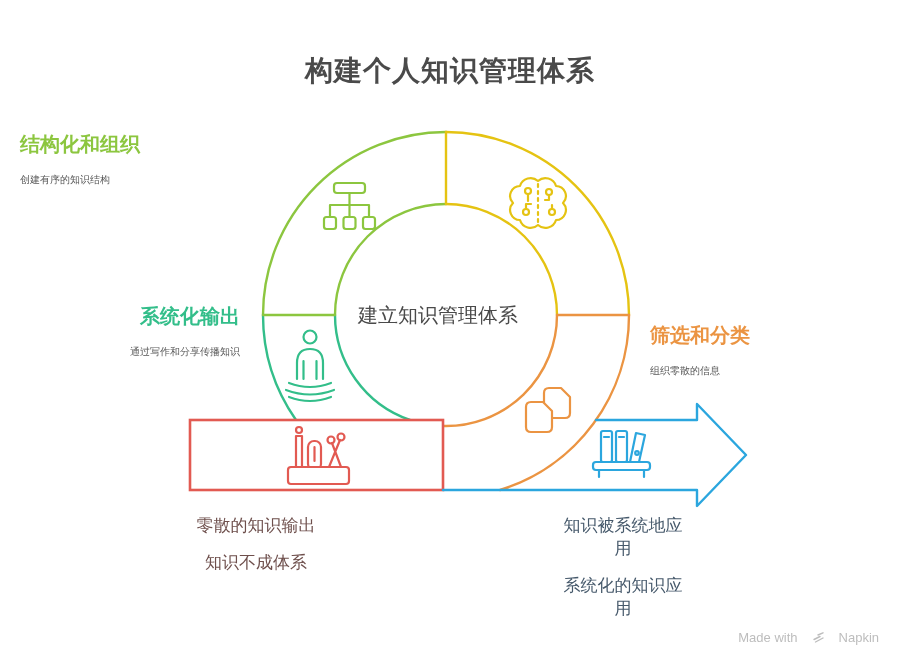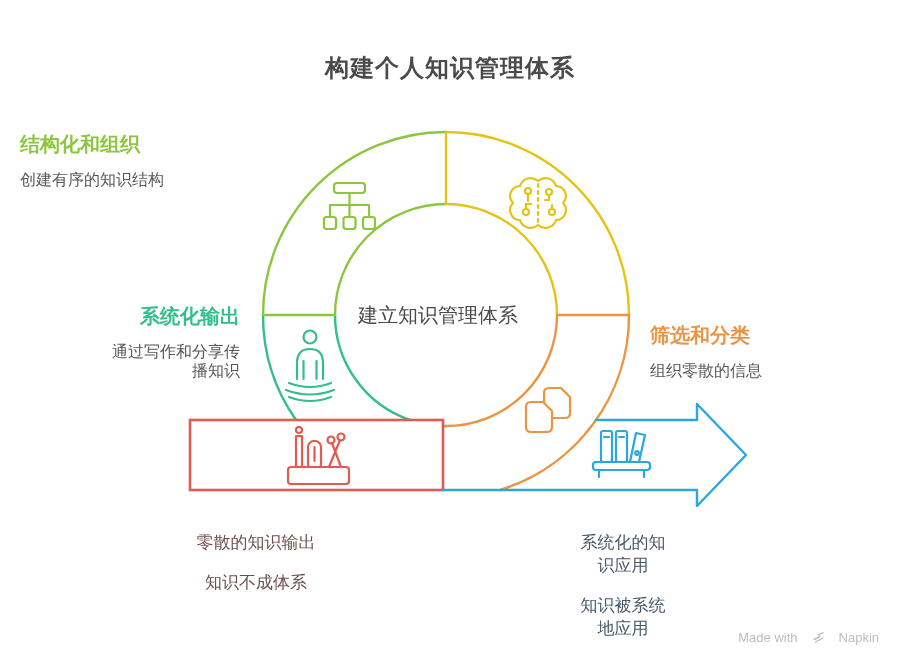--- a/index.html
+++ b/index.html
@@ -6,39 +6,39 @@
     --c-green:#8CC63F; --c-yellow:#E5C312; --c-orange:#EB9442; --c-emerald:#33BE8A;
     --c-red:#E25A52; --c-blue:#2BA6DE; --c-title:#4A4A4A; --c-body:#575757;
     --c-caption-problem:#6E4F4C; --c-caption-solution:#46596B; --c-credit:#BDBDBD;
   }
   html,body{margin:0;padding:0;background:#fff;}
   body{font-family:"Liberation Sans","DejaVu Sans",sans-serif;}
   .stage{position:relative;width:900px;height:672px;background:#fff;overflow:hidden;}
   svg.diagram{position:absolute;left:0;top:0;}
 
   .page-title{position:absolute;left:0;right:0;top:52px;text-align:center;
-    font-size:24px;font-weight:bold;letter-spacing:1px;color:var(--c-title);}
+    font-size:28px;font-weight:bold;letter-spacing:1px;color:var(--c-title);}
 
   .seg-label{position:absolute;}
   .seg-label h2{margin:0;font-size:20px;font-weight:bold;line-height:26px;}
-  .seg-label p{margin:13px 0 0 0;font-size:16px;line-height:19px;color:var(--c-body);}
+  .seg-label p{margin:13px 0 0 0;font-size:10px;line-height:19px;color:var(--c-body);}
   .lbl-tl{top:131px;right:620px;width:260px;}
   .lbl-tl h2{color:var(--c-green);}
   .lbl-tr{top:131px;left:615px;width:260px;text-align:left;}
   .lbl-tr h2{color:var(--c-yellow);}
   .lbl-l{top:303px;right:660px;width:142px;text-align:right;margin-left:14px;}
   .lbl-l h2{color:var(--c-emerald);}
   .lbl-r{top:322px;left:650px;width:220px;text-align:left;}
   .lbl-r h2{color:var(--c-orange);}
 
   .center-label{position:absolute;left:318px;top:302px;width:240px;text-align:center;
     font-size:20px;color:var(--c-title);}
 
   .caption{position:absolute;text-align:center;font-size:17px;line-height:23px;}
-  .caption p{margin:17px;text-align:center;}
+  .caption p{margin:0;text-align:center;}
   .caption p + p{margin-top:14px;}
   .cap-problem{left:146px;top:514px;width:220px;color:var(--c-caption-problem);}
   .cap-solution{left:561px;top:514px;width:124px;color:var(--c-caption-solution);}
 
   .credit{position:absolute;top:630px;right:21px;font-size:13px;color:var(--c-credit);
     display:flex;align-items:center;gap:14px;}
 
   
   .arc{fill:none;stroke-width:2.4;stroke-linecap:round;}
   .st-green{stroke:var(--c-green,#8CC63F);}
@@ -154,22 +154,22 @@
   </div>
 
   <div class="center-label">建立知识管理体系</div>
 
   <div class="caption cap-problem">
     <p>零散的知识输出</p>
     <p>知识不成体系</p>
   </div>
 
   <div class="caption cap-solution">
+    <p>知识被系统地应用</p>
     <p>系统化的知识应用</p>
-    <p>知识被系统地应用</p>
   </div>
 
   <div class="credit">
     <span>Made with</span>
     <svg width="13" height="13" viewBox="0 0 13 13">
       <path d="M2 8.5 L8 5.5 M3.5 11 L11 7 M6 4 L11 1.8" stroke="#BDBDBD" stroke-width="1.4" fill="none" stroke-linecap="round"></path>
     </svg>
     <span>Napkin</span>
   </div>
 

